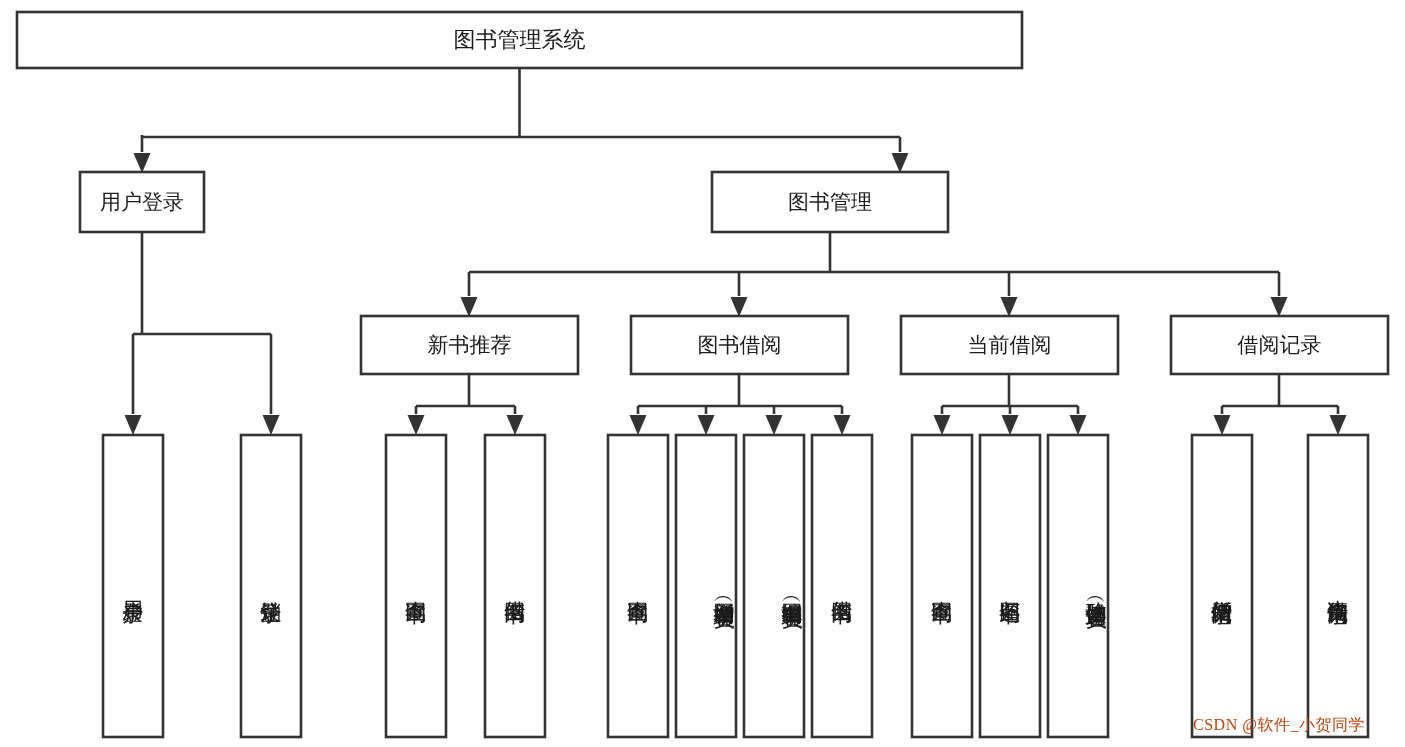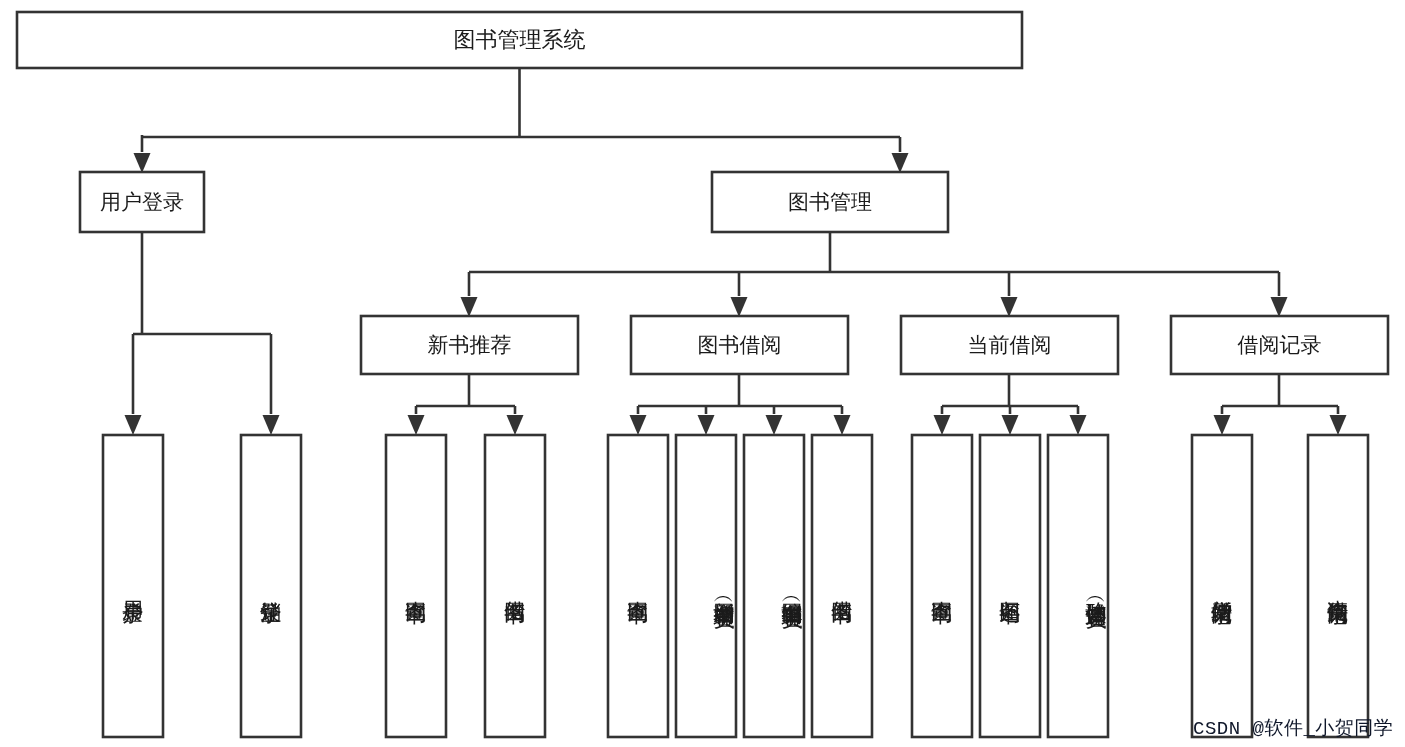--- a/index.html
+++ b/index.html
@@ -65,23 +65,23 @@
     display: flex;
     align-items: center;
     justify-content: center;
     text-align: center;
     white-space: nowrap;
     pointer-events: none;
     user-select: none;
   }
   .watermark {
     position: absolute;
-    font-family: Liberation Mono, monospace;
-    font-size: 19px;
-    color: #0f172a;
+    font-family: Liberation Serif, serif;
+    font-size: 16px;
+    color: #c2410c;
     white-space: nowrap;
     letter-spacing: 0.5px;
   }
 </style>
 </head>
 <body>
 
 <div id="diagram-root">
 
   <svg id="diagram-svg" viewBox="0 0 1405 747">

